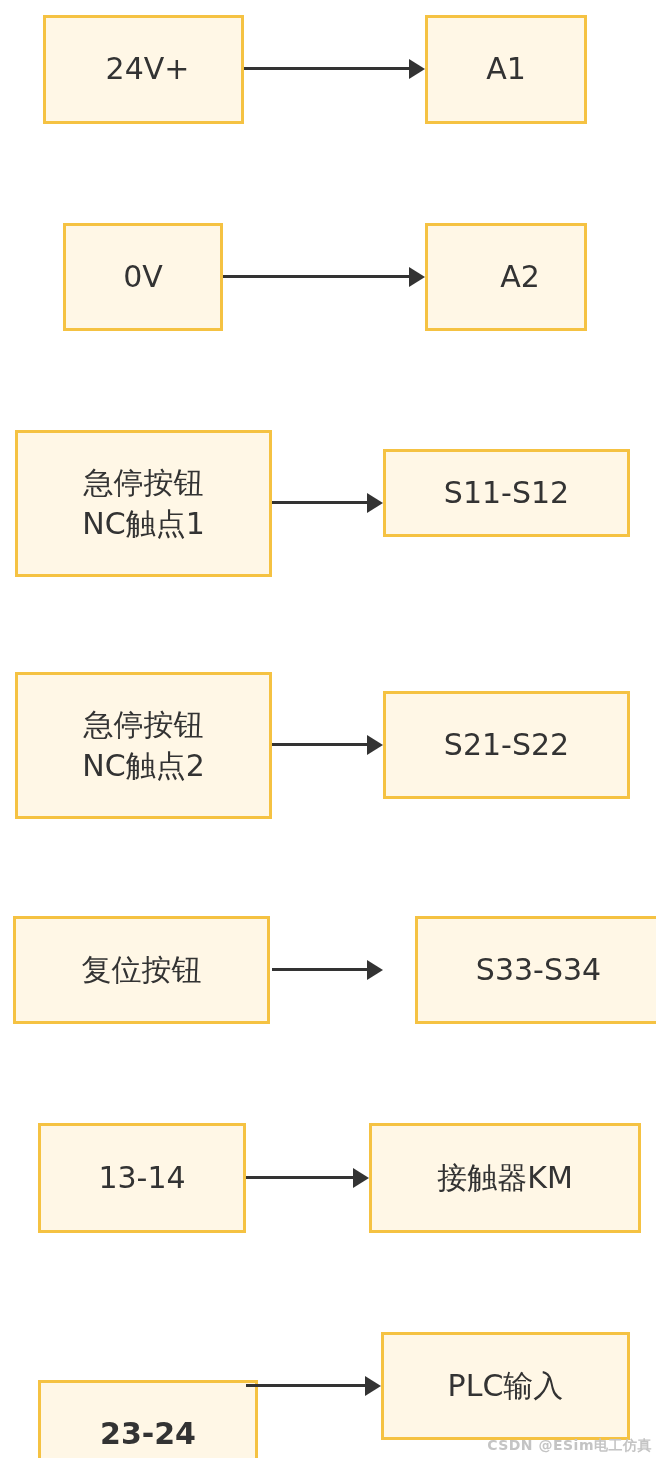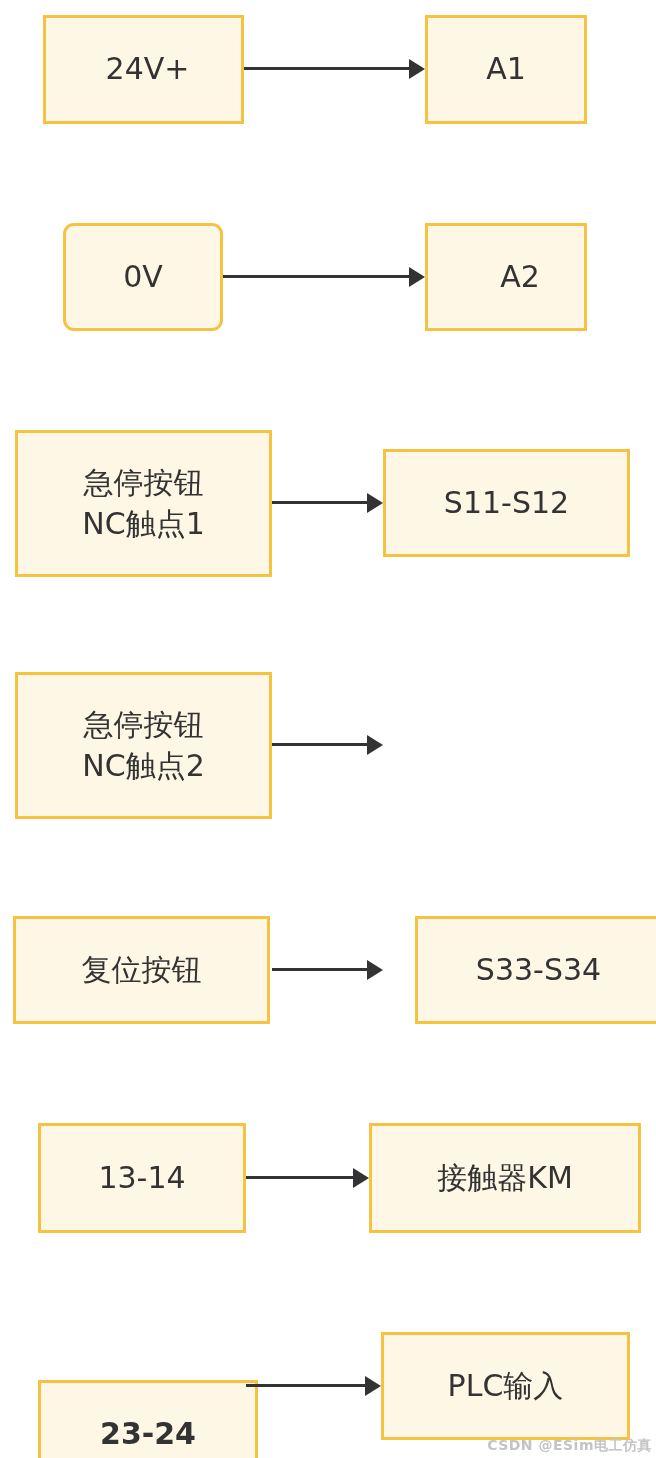--- a/index.html
+++ b/index.html
@@ -58,26 +58,26 @@
     font-size: 14px;
     letter-spacing: 0.5px;
     color: var(--watermark, #c4c4c4);
     font-weight: bold;
   }
   
   .n1l { left: 43px;  top: 15px;   width: 201px; height: 109px; padding-left: 8px; }
   .n1r { left: 425px; top: 15px;   width: 162px; height: 109px; }
   .a1  { left: 244px; top: 59px;   width: 181px; }
   
-  .n2l { left: 63px;  top: 223px;  width: 160px; height: 108px; border-radius: 11px; }
+  .n2l { left: 63px;  top: 223px;  width: 160px; height: 108px; }
   .n2r { left: 425px; top: 223px;  width: 162px; height: 108px; padding-left: 28px; }
   .a2  { left: 223px; top: 267px;  width: 202px; }
   
   .n3l { left: 15px;  top: 430px;  width: 257px; height: 147px; }
-  .n3r { left: 383px; top: 449px;  width: 247px; height: 108px; }
+  .n3r { left: 383px; top: 449px;  width: 247px; height: 88px; }
   .a3  { left: 272px; top: 493px;  width: 111px; }
   
   .n4l { left: 15px;  top: 672px;  width: 257px; height: 147px; }
   .n4r { left: 383px; top: 691px;  width: 247px; height: 108px; }
   .a4  { left: 272px; top: 735px;  width: 111px; }
   
   .n5l { left: 13px;  top: 916px;  width: 257px; height: 108px; }
   .n5r { left: 383px; top: 916px;  width: 247px; height: 108px; margin-left: 32px; }
   .a5  { left: 272px; top: 960px;  width: 111px; }
   
@@ -115,20 +115,21 @@
     <div class="head"></div>
   </div>
   <div class="node n3r">S11-S12</div>
 
   <div class="node n4l">急停按钮
 NC触点2</div>
   <div class="arrow a4">
     <div class="shaft"></div>
     <div class="head"></div>
   </div>
+  <div class="node n4r">S21-S22</div>
 
   <div class="node n5l">复位按钮</div>
   <div class="arrow a5">
     <div class="shaft"></div>
     <div class="head"></div>
   </div>
   <div class="node n5r">S33-S34</div>
 
   <div class="node n6l">13-14</div>
   <div class="arrow a6">

